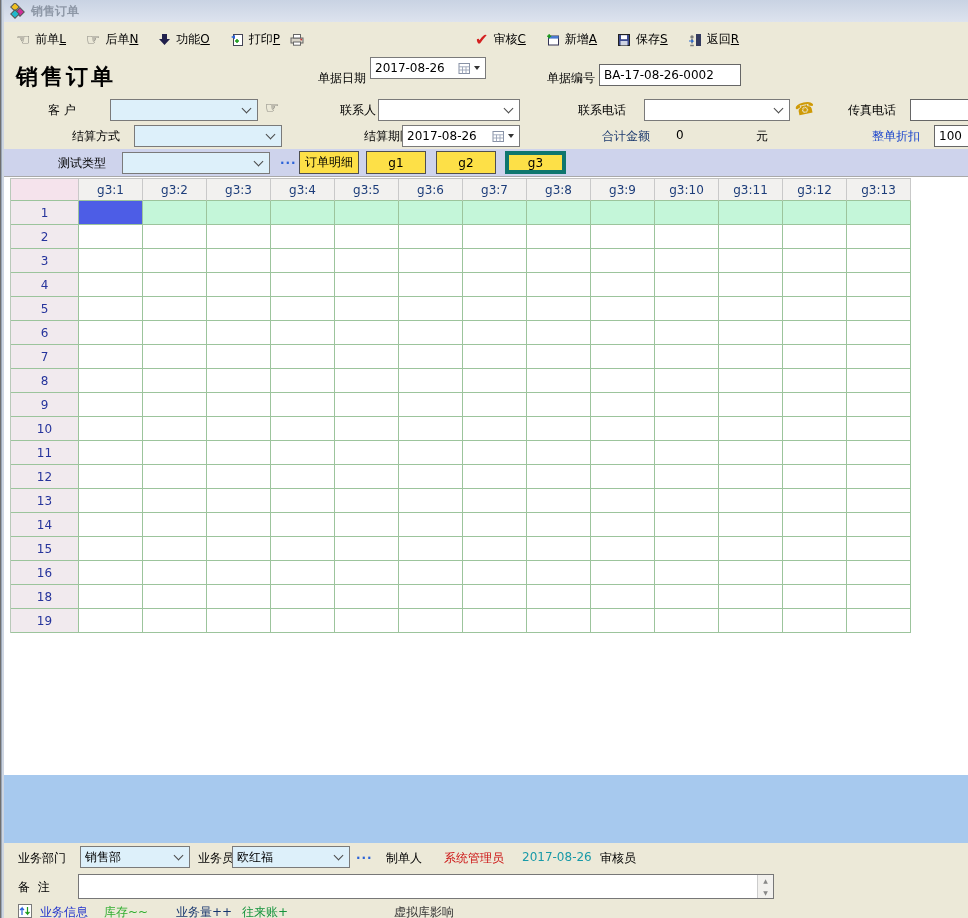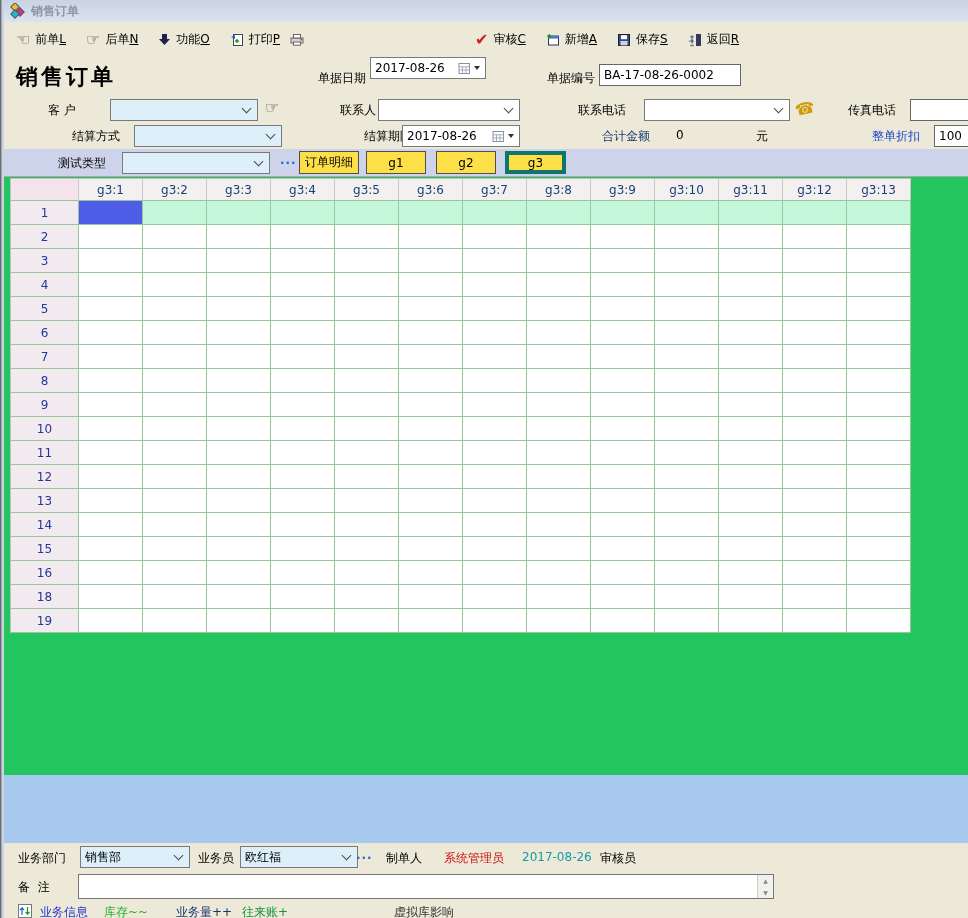--- a/index.html
+++ b/index.html
@@ -46,21 +46,21 @@
   .linkblue{color:#1a44cc;}
   .dots{color:#2a62d8;font-weight:bold;letter-spacing:1px;}
   
   #tabrow{position:absolute;left:4px;top:149px;width:964px;height:27px;background:#ced3ec;}
   #tabrow .lbl{top:6px;}
   #tabrow .combo{top:3px;}
   .gbtn{position:absolute;top:2px;height:23px;background:#fde047;border:1px solid #4f4f4f;box-sizing:border-box;
         display:flex;align-items:center;justify-content:center;cursor:default;}
   .gbtn.active{border:4px solid #0f766e;}
   
-  #gridpanel{position:absolute;left:4px;top:176px;width:964px;height:599px;background:#22c55e;border-top:1px solid #a9a9a9;box-sizing:border-box;}
+  #gridpanel{position:absolute;left:4px;top:176px;width:964px;height:599px;background:#ffffff;border-top:1px solid #a9a9a9;box-sizing:border-box;}
   #order-grid{position:absolute;left:6px;top:1px;border-left:1px solid #b9c9b9;border-top:1px solid #c2c2c2;}
   .grid-row{display:flex;}
   .gcell{box-sizing:border-box;flex:none;display:flex;align-items:center;justify-content:center;overflow:hidden;}
   .corner{width:68px;height:22px;background:#f5e3ec;border-right:1px solid #c9c9c9;border-bottom:1px solid #9cc49c;}
   .ghead{width:64px;height:22px;background:#f2f1ef;border-right:1px solid #c9c9c9;border-bottom:1px solid #9cc49c;color:#1d3d7a;}
   .gnum{width:68px;height:24px;background:#f1eaee;border-right:1px solid #9cc49c;border-bottom:1px solid #9cc49c;color:#26349c;}
   .gdata{width:64px;height:24px;background:#ffffff;border-right:1px solid #9cc49c;border-bottom:1px solid #9cc49c;}
   .gdata.mint{background:#c4f6d9;}
   .gdata.sel{background:#4d5de6;}
   
@@ -548,21 +548,21 @@
 <div id="blueband"></div>
 
 <div id="bottom">
   <div class="brow" id="browA">
     <span class="lbl" style="left:14px">业务部门</span>
     <div class="combo blue" style="left:76px;top:-4px;width:110px">
       <span class="val">销售部</span>
       <span class="chev"></span>
     </div>
     <span class="lbl" style="left:194px">业务员</span>
-    <div class="combo blue" style="left:236px;top:-4px;width:118px">
+    <div class="combo blue" style="left:228px;top:-4px;width:118px">
       <span class="val">欧红福</span>
       <span class="chev"></span>
     </div>
     <span class="lbl dots" style="left:352px;top:-2px">...</span>
     <span class="lbl" style="left:382px">制单人</span>
     <span class="lbl red" style="left:440px">系统管理员</span>
     <span class="lbl teal" style="left:518px">2017-08-26</span>
     <span class="lbl" style="left:596px">审核员</span>
   </div>
   <div class="brow" id="browB">

